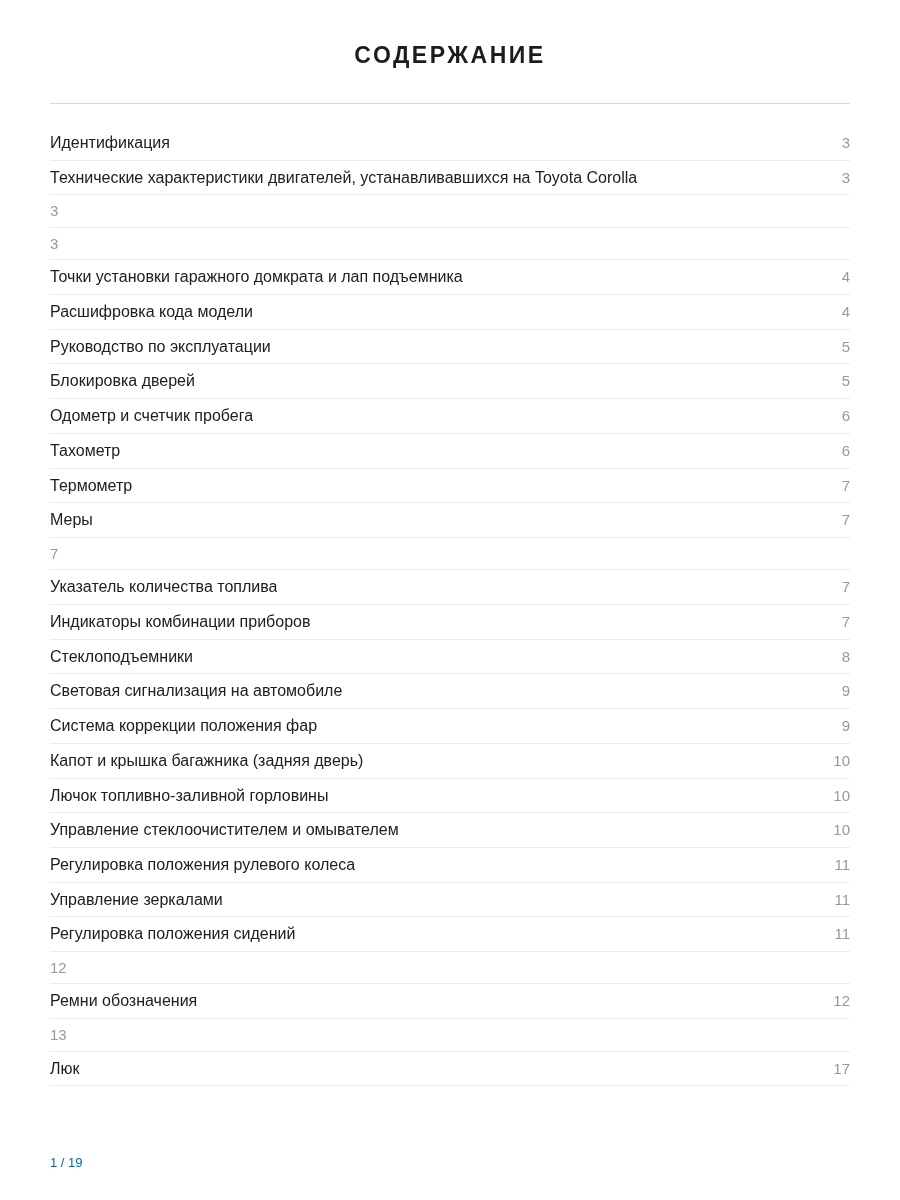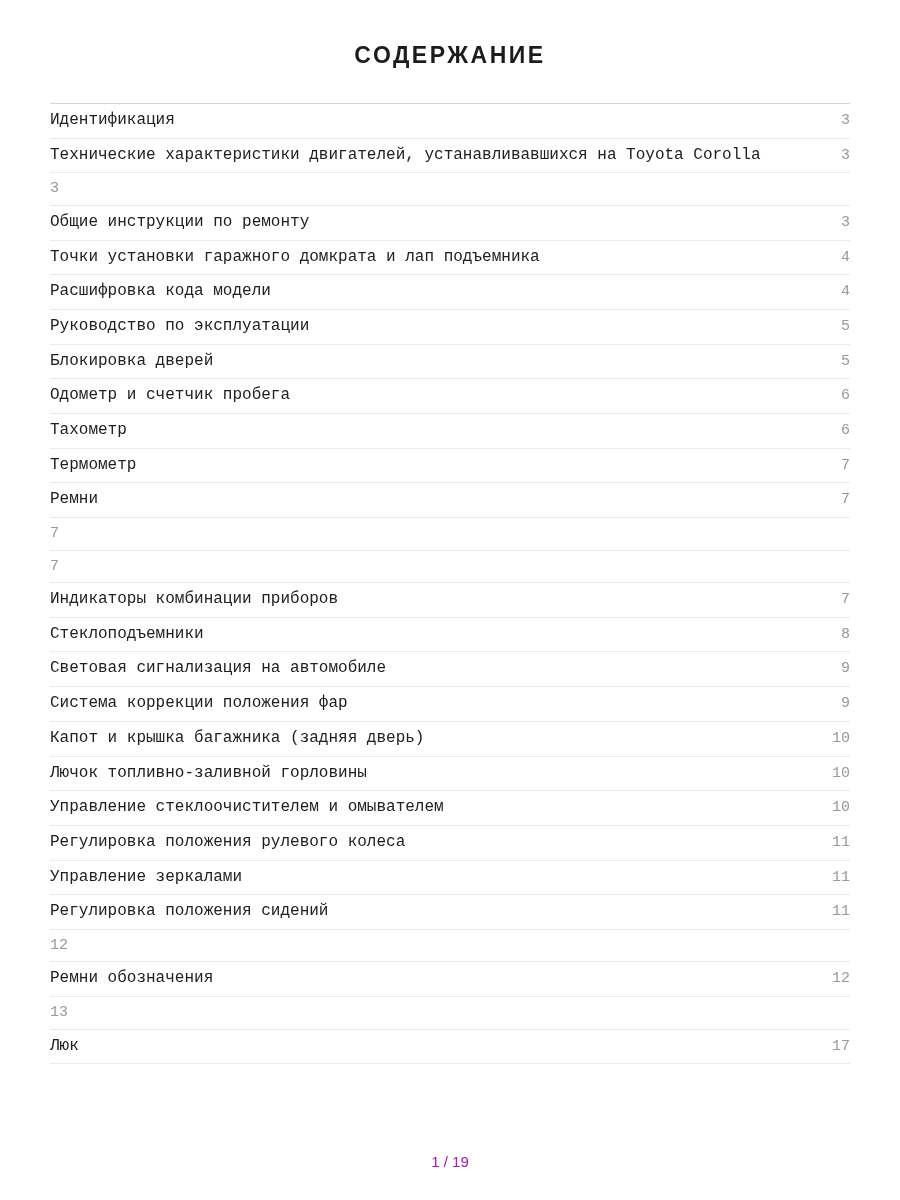--- a/index.html
+++ b/index.html
@@ -27,21 +27,21 @@
     color: #1c1c1e;
     margin-top: 4px;
   }
   .title-divider {
     border: 0;
     border-top: 1px solid #d6d6d6;
     margin-top: 34px;
     width: 100%;
   }
   .toc-list {
-    font-family: Liberation Mono, monospace;
+    margin-top: 22px;
   }
   .toc-row {
     display: flex;
     justify-content: space-between;
     align-items: baseline;
     gap: 14px;
     padding: 7px 0 7.5px 0;
     border-bottom: 1px solid #ebebec;
     cursor: pointer;
   }
@@ -52,23 +52,22 @@
     white-space: nowrap;
     overflow: hidden;
   }
   .toc-page {
     font-size: 15px;
     color: #98989d;
     flex-shrink: 0;
   }
   .page-footer {
     margin-top: auto;
-    text-align: center;
-    font-size: 15px;
-    color: #a21caf;
+    font-size: 13px;
+    color: #0369a1;
     padding-top: 16px;
   }
 </style>
 </head>
 <body>
 
 <div class="page">
 
   <h1 class="page-title">СОДЕРЖАНИЕ</h1>
 
@@ -83,21 +82,20 @@
   <div class="toc-row">
     <span class="toc-label">Технические характеристики двигателей, устанавливавшихся на Toyota Corolla</span>
     <span class="toc-page">3</span>
   </div>
 
   <div class="toc-row">
     <span class="toc-page">3</span>
   </div>
 
   <div class="toc-row">
-    <span class="toc-label">Общие инструкции по ремонту</span>
     <span class="toc-page">3</span>
   </div>
 
   <div class="toc-row">
     <span class="toc-label">Точки установки гаражного домкрата и лап подъемника</span>
     <span class="toc-page">4</span>
   </div>
 
   <div class="toc-row">
     <span class="toc-label">Расшифровка кода модели</span>
@@ -123,29 +121,30 @@
     <span class="toc-label">Тахометр</span>
     <span class="toc-page">6</span>
   </div>
 
   <div class="toc-row">
     <span class="toc-label">Термометр</span>
     <span class="toc-page">7</span>
   </div>
 
   <div class="toc-row">
-    <span class="toc-label">Ремни</span>
-    <span class="toc-page">7</span>
-  </div>
-
-  <div class="toc-row">
-    <span class="toc-page">7</span>
-  </div>
-
-  <div class="toc-row">
+    <span class="toc-label">Меры</span>
+    <span class="toc-page">7</span>
+  </div>
+
+  <div class="toc-row">
+    <span class="toc-page">7</span>
+  </div>
+
+  <div class="toc-row">
+    <span class="toc-label">Указатель количества топлива</span>
     <span class="toc-page">7</span>
   </div>
 
   <div class="toc-row">
     <span class="toc-label">Индикаторы комбинации приборов</span>
     <span class="toc-page">7</span>
   </div>
 
   <div class="toc-row">
     <span class="toc-label">Стеклоподъемники</span>

